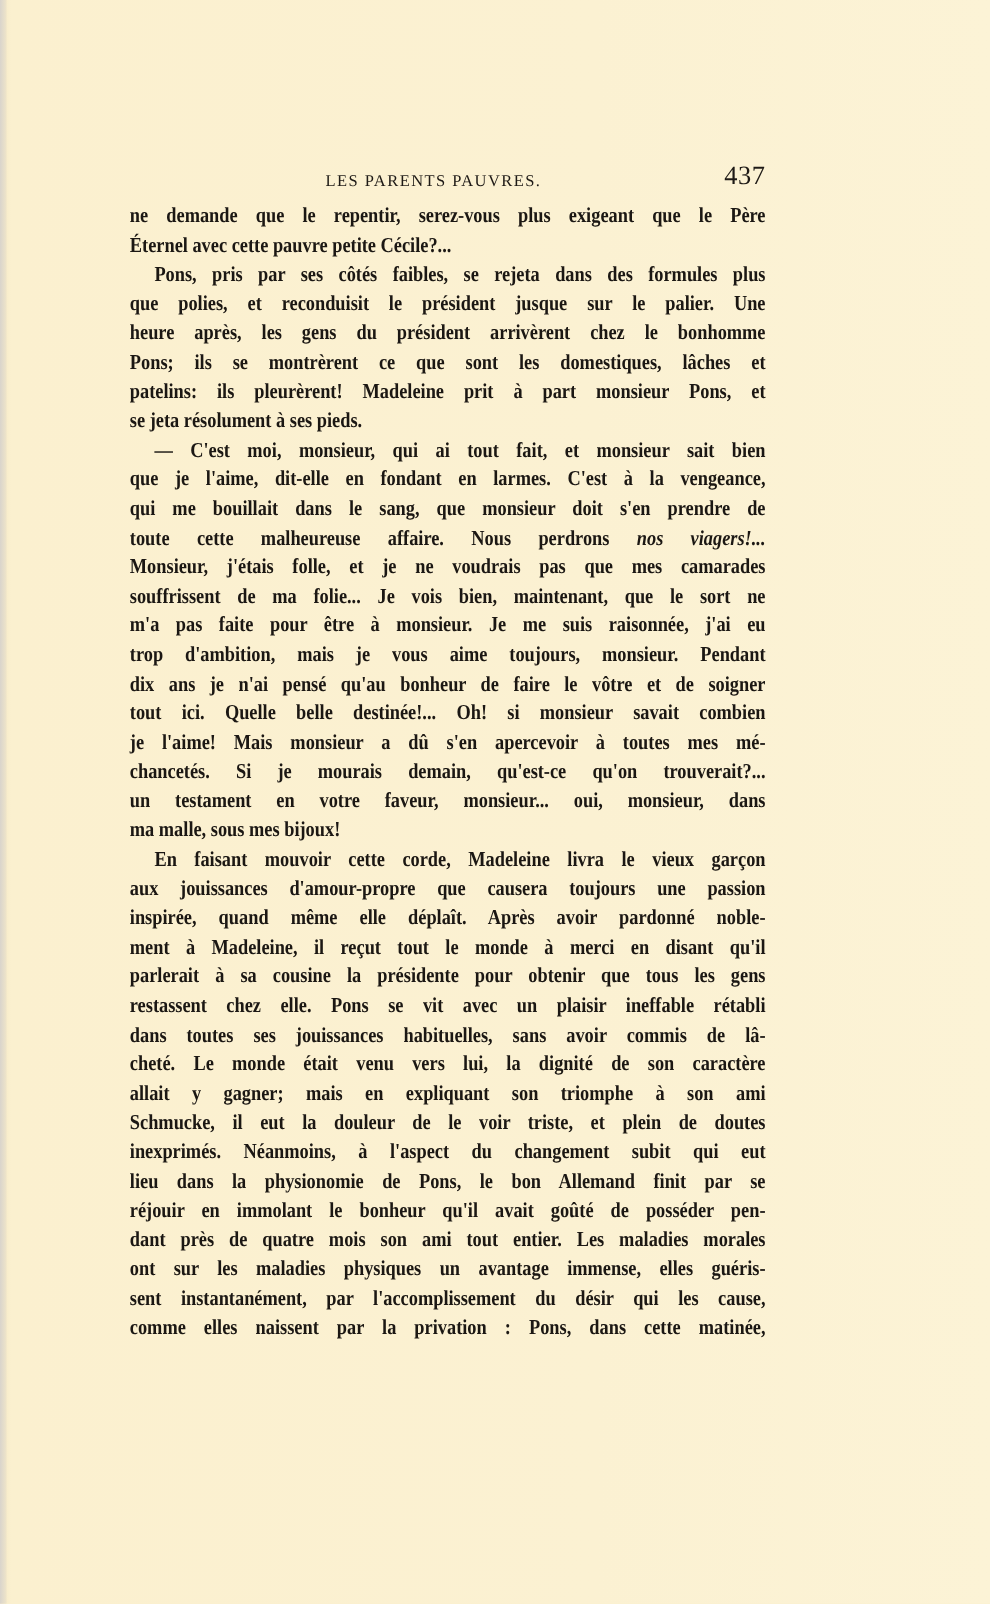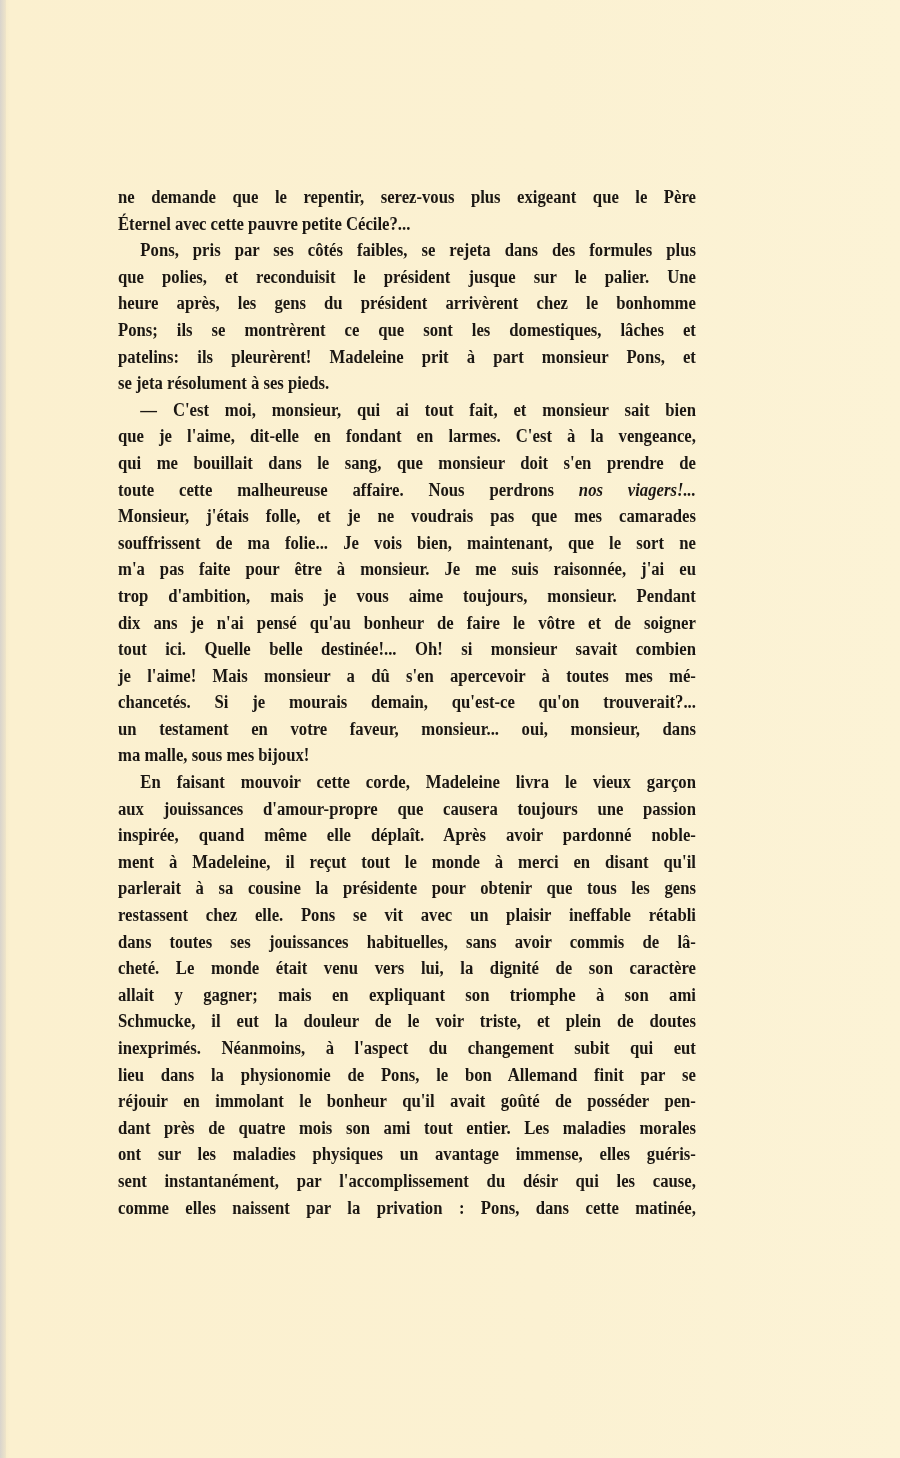--- a/index.html
+++ b/index.html
@@ -45,20 +45,24 @@
     .line.last { text-align-last: left; }
     .line.indent { padding-left: 26px; }
     .it { font-style: italic; }
   </style>
 </head>
 <body>
 
 <div class="page">
   <div class="left-edge"></div>
 
+  <div class="header">
+    <span class="running-title">LES PARENTS PAUVRES.</span>
+    <span class="page-number">437</span>
+  </div>
 
   <div class="body-text" id="body-text">
       <span class="line"><span>ne demande que le repentir, serez-vous plus exigeant que le Père</span></span>
       <span class="line last"><span>Éternel avec cette pauvre petite Cécile?...</span></span>
       <span class="line indent"><span>Pons, pris par ses côtés faibles, se rejeta dans des formules plus</span></span>
       <span class="line"><span>que polies, et reconduisit le président jusque sur le palier. Une</span></span>
       <span class="line"><span>heure après, les gens du président arrivèrent chez le bonhomme</span></span>
       <span class="line"><span>Pons; ils se montrèrent ce que sont les domestiques, lâches et</span></span>
       <span class="line"><span>patelins: ils pleurèrent! Madeleine prit à part monsieur Pons, et</span></span>
       <span class="line last"><span>se jeta résolument à ses pieds.</span></span>

